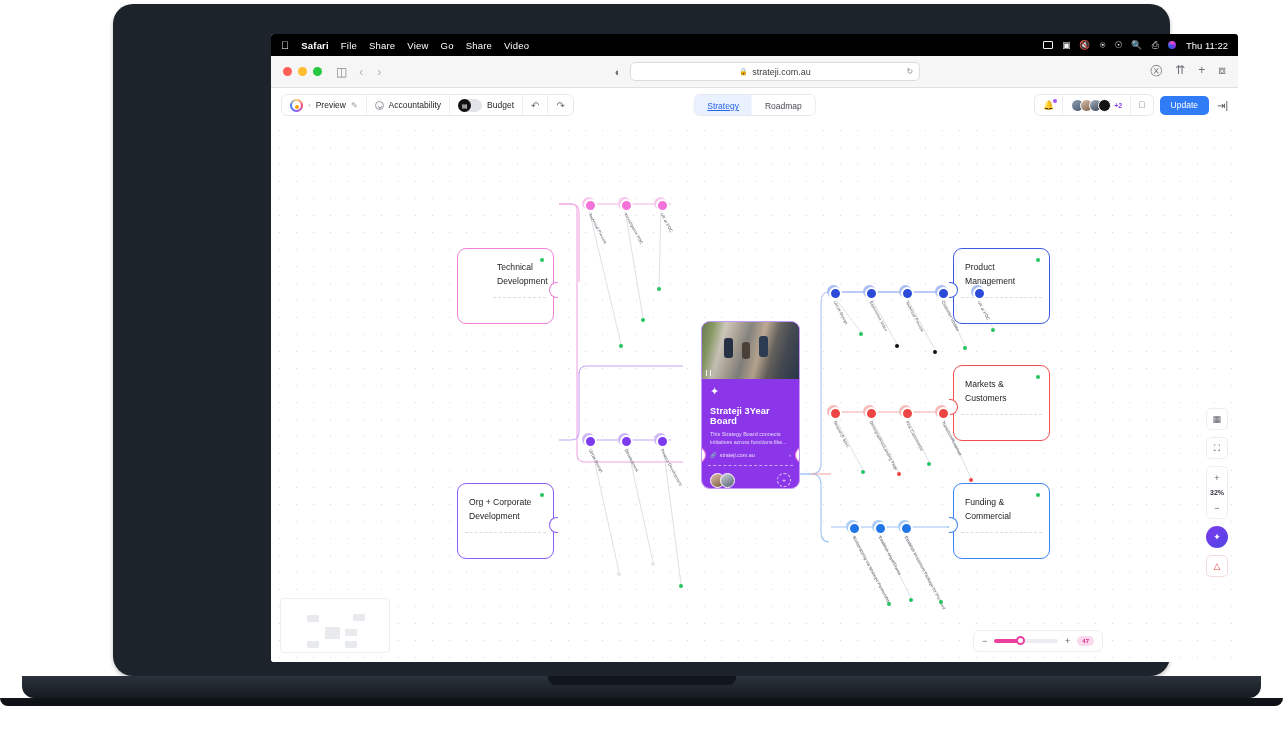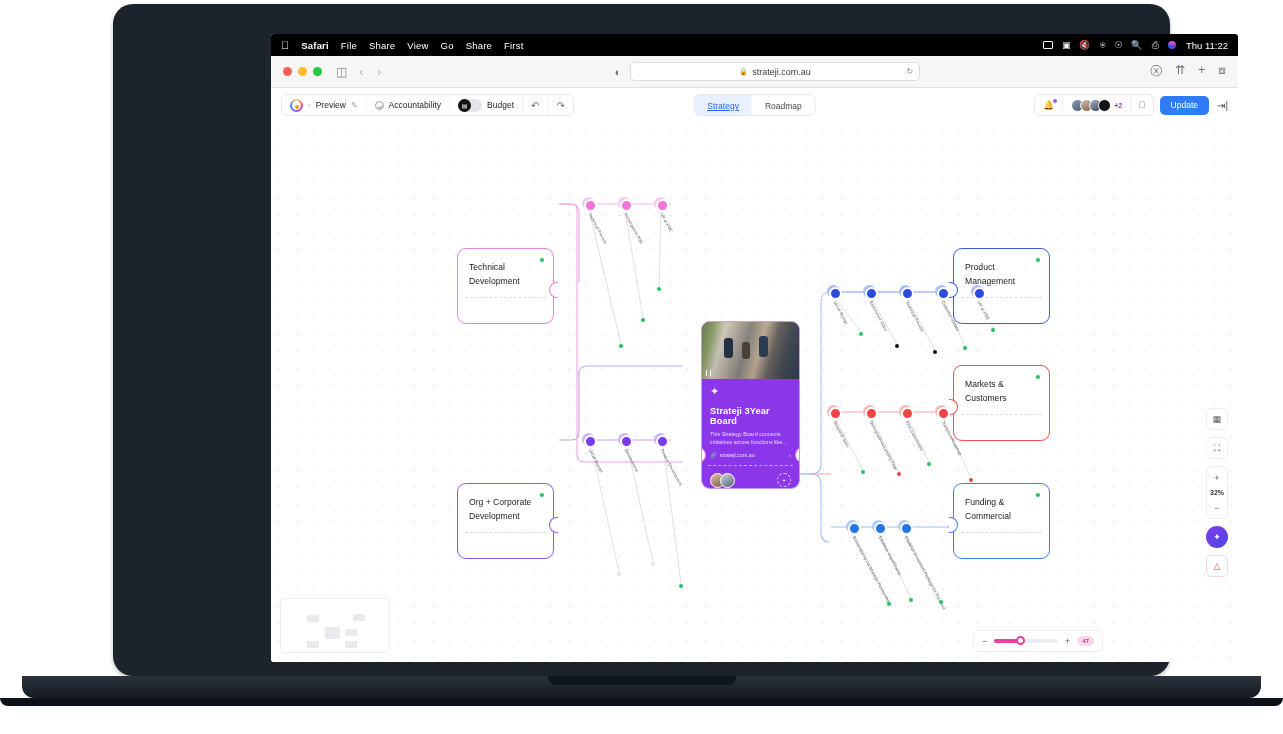--- a/index.html
+++ b/index.html
@@ -148,21 +148,21 @@
     color:#1b1c20;
   }
   .node .divider{ border-top:1.2px dashed #ddd; margin:0 7px; }
   .sdot{ position:absolute; right:9px; top:9px; width:4.2px;height:4.2px;border-radius:50%;background:#22c55e;}
   .notch-l,.notch-r{position:absolute;width:9px;height:16px;background:#fff;}
   .notch-l{left:-5px;top:44%;border:1.3px solid currentColor;border-left:none;
     border-radius:0 9px 9px 0;}
   .notch-r{right:-5px;top:44%;border:1.3px solid currentColor;border-right:none;
     border-radius:9px 0 0 9px;}
 
-  .n-pink{border-color:#ef7fd8;color:#ef7fd8;}
+  .n-pink{border-color:#ef7fd8;color:#ef7fd8;padding-left:28px;}
   .n-purple{border-color:#8b5cf6;color:#8b5cf6;}
   .n-blue{border-color:#3b5ce0;color:#3b5ce0;}
   .n-red{border-color:#f0504f;color:#f0504f;}
   .n-lblue{border-color:#3b82f6;color:#3b82f6;}
 
   
   .center-card{
     position:absolute; left:589px; top:288px; width:99px; height:168px;
     background:#8B36E8; border-radius:9px; overflow:hidden;
     border:1.3px solid #c79bf5;
@@ -246,21 +246,21 @@
     <div class="lid-inner">
 
       <div class="menubar">
         <span class="apple"></span>
         <span class="mitem bold">Safari</span>
         <span class="mitem">File</span>
         <span class="mitem">Share</span>
         <span class="mitem">View</span>
         <span class="mitem">Go</span>
         <span class="mitem">Share</span>
-        <span class="mitem">First</span>
+        <span class="mitem">Video</span>
         <span class="spacer"></span>
         <span class="sysicon">
             <span class="ctrlicon"></span>
           </span>
         <span class="sysicon">▣</span>
         <span class="sysicon">🔇</span>
         <span class="sysicon">⍟</span>
         <span class="sysicon">☉</span>
         <span class="sysicon">🔍</span>
         <span class="sysicon">⎙</span>

